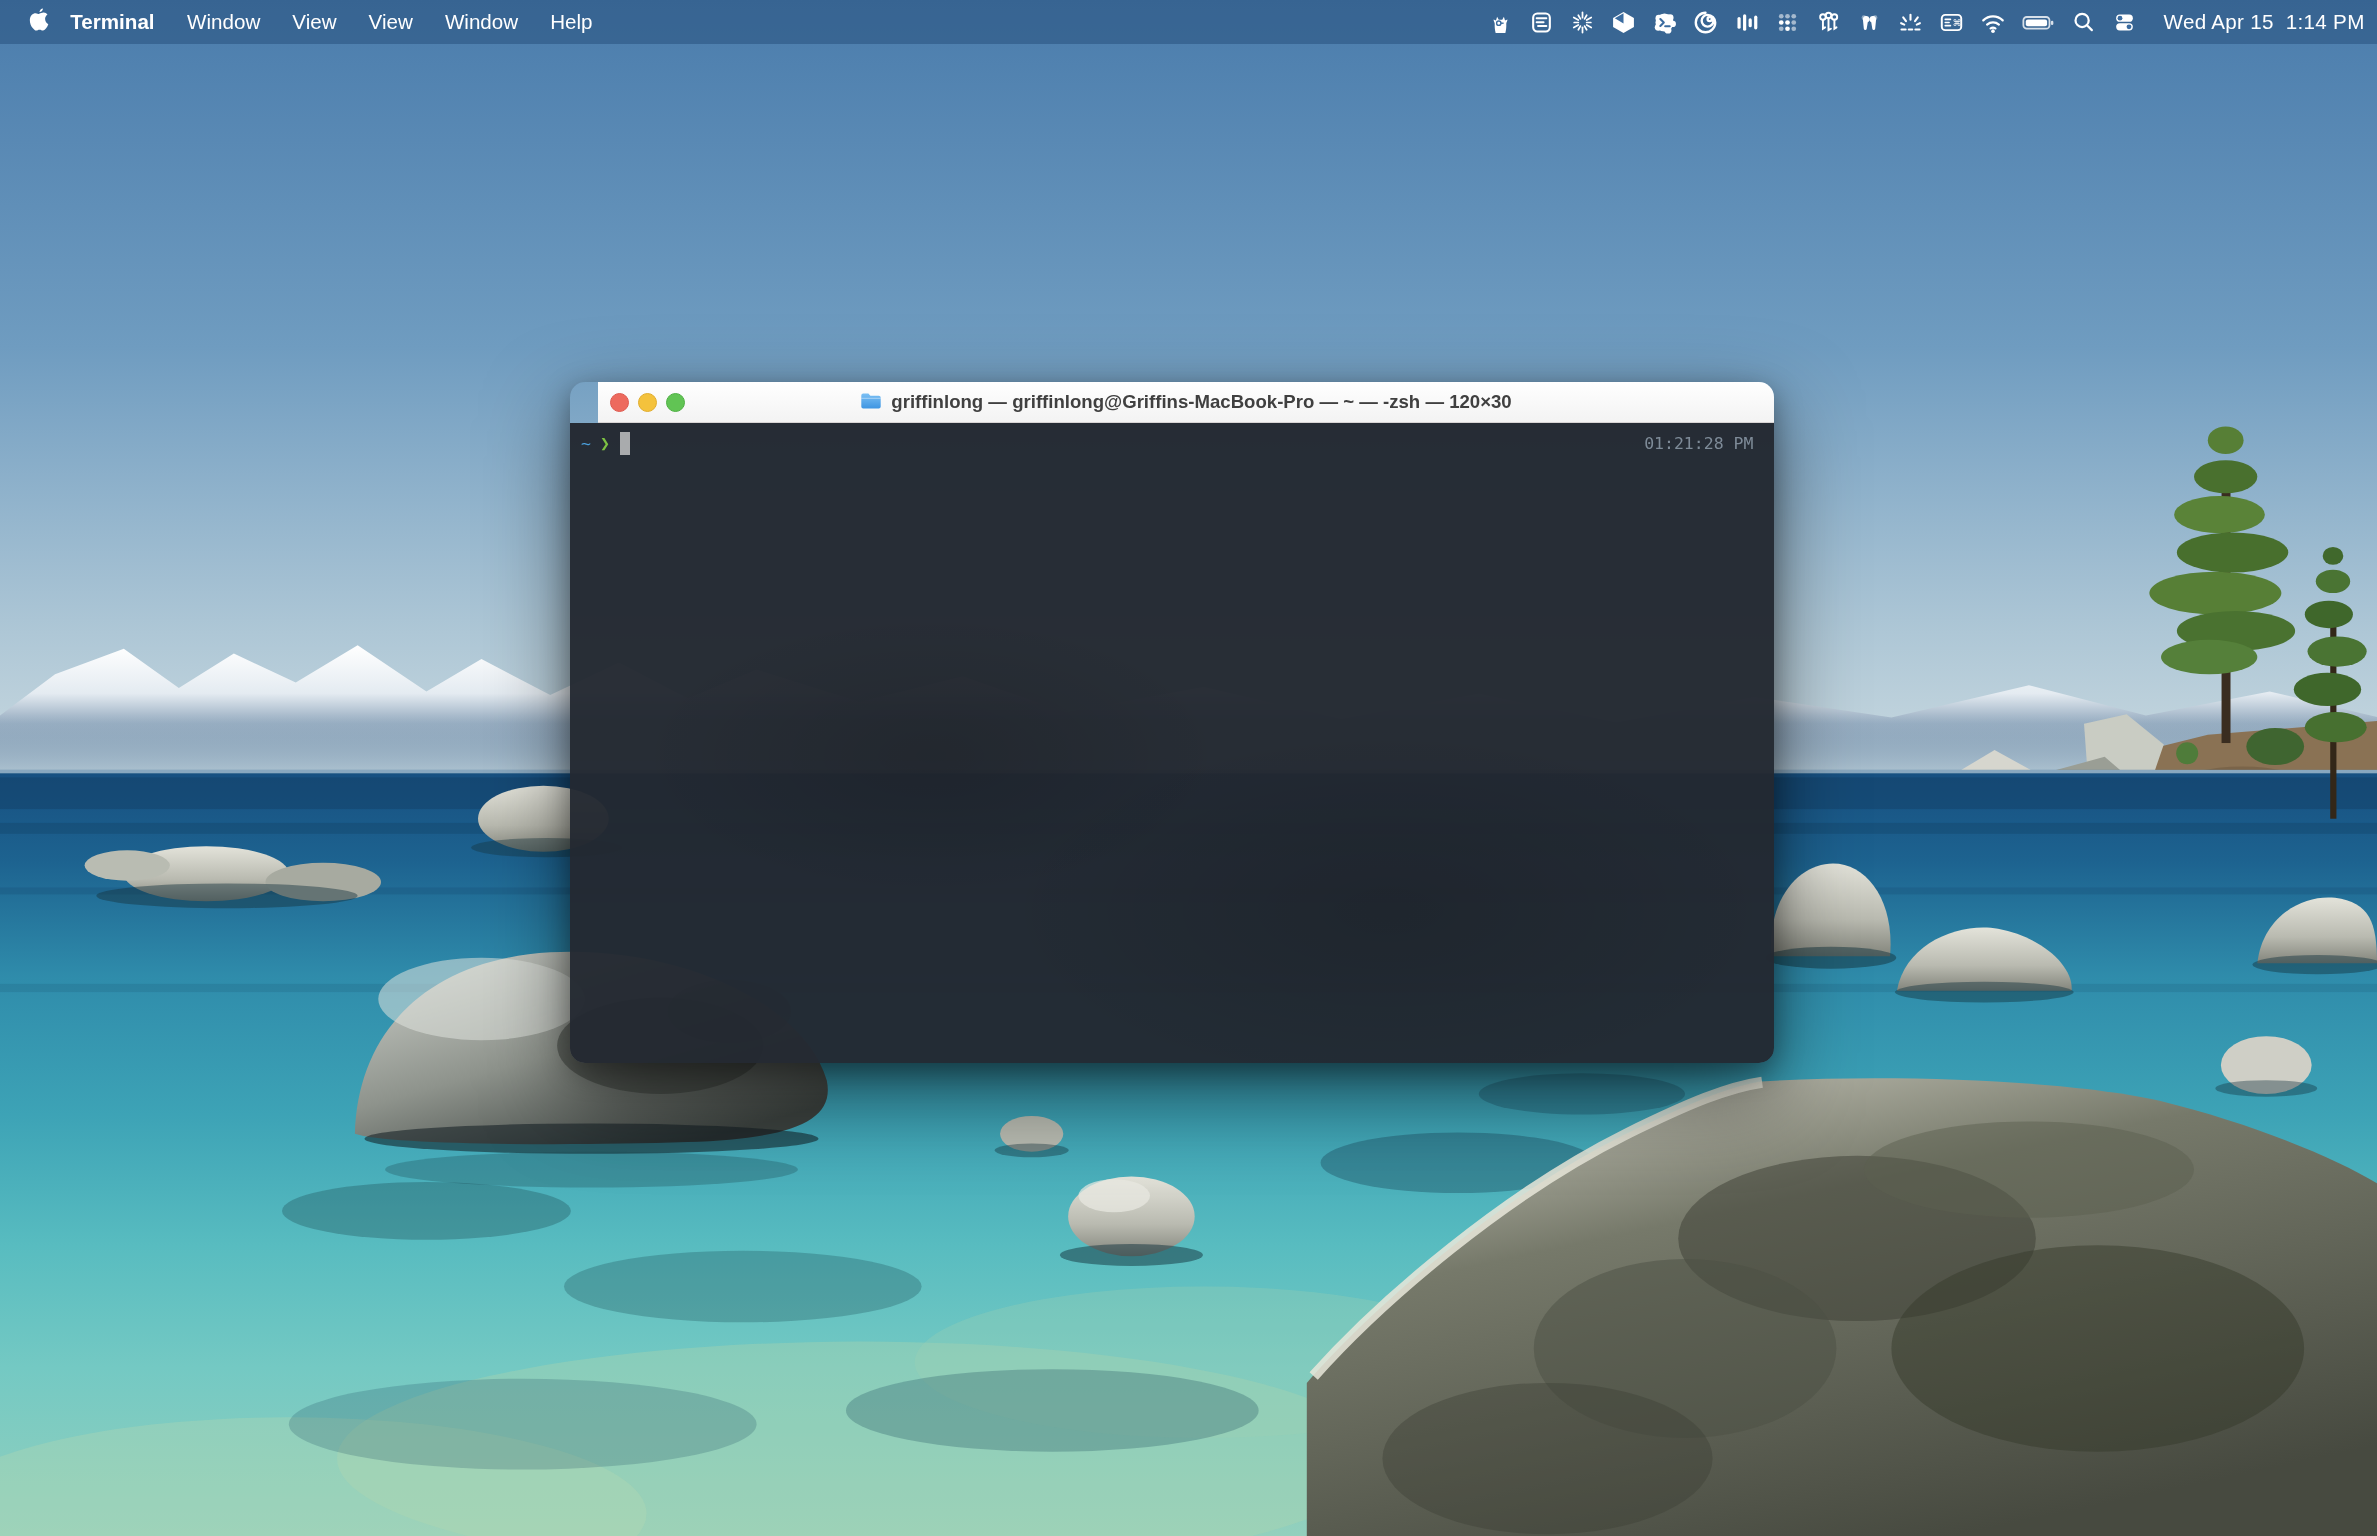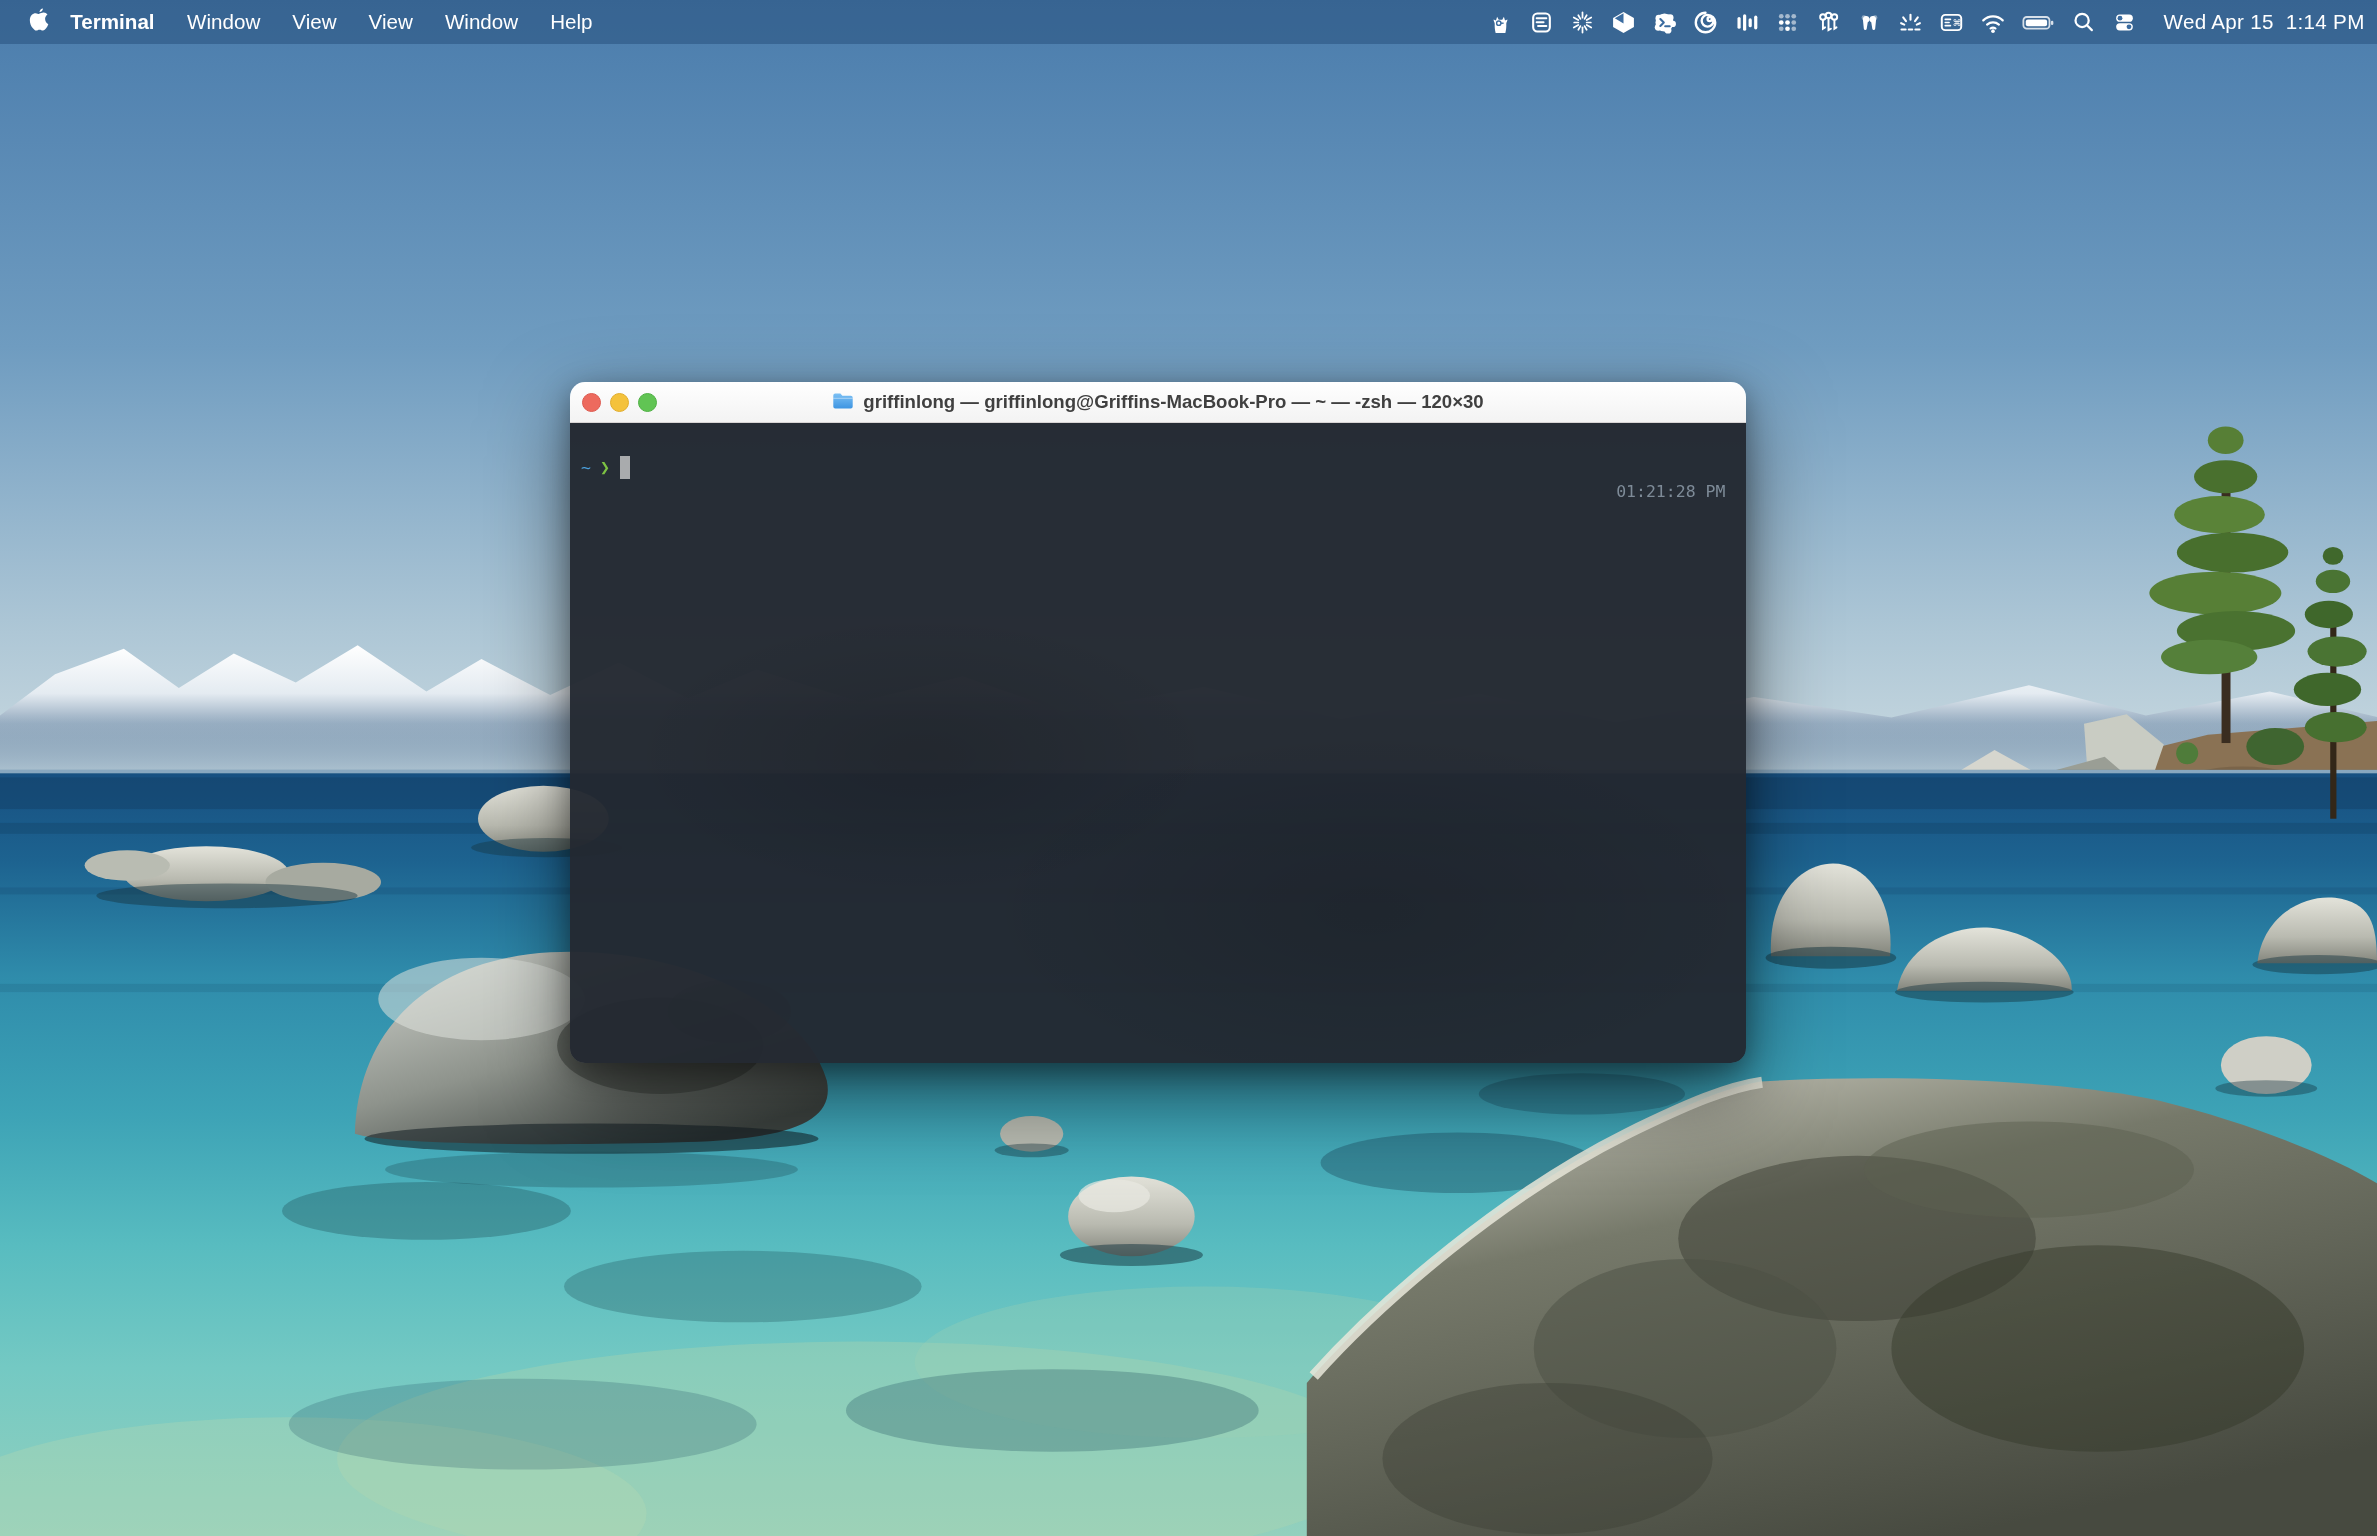--- a/index.html
+++ b/index.html
@@ -24,20 +24,21 @@
   .menubar-right{display:flex;align-items:center;gap:16px;}
   .sicon{display:flex;align-items:center;justify-content:center;height:51px;}
   .sicon svg{display:block;}
   .clock{white-space:pre;margin-left:11px;font-size:20.6px;letter-spacing:0.3px;}
 
   
   .terminal-window{
     position:absolute;left:570px;top:382px;width:1176px;height:681px;
     border-radius:15px;overflow:hidden;
     box-shadow:0 32px 83px rgba(0,0,0,0.50),0 8.3px 27.5px rgba(0,0,0,0.35);
+    padding-left:28px;
   }
   .titlebar{
     position:relative;height:40px;
     background:linear-gradient(#ffffff,#f3f3f3);
     border-bottom:0.7px solid #d8d4d4;
     display:flex;align-items:center;justify-content:center;
   }
   .traffic{position:absolute;left:12.4px;top:0;bottom:0;display:flex;align-items:center;gap:9px;}
   .tl{width:17px;height:17px;border-radius:50%;}
   .tl.red{background:#ed6a5e;border:0.7px solid #dd5a50;}
@@ -50,21 +51,21 @@
     background:
       radial-gradient(427px 206px at 30% 52%, rgba(0,0,0,0.12), rgba(0,0,0,0) 70%),
       radial-gradient(564px 261px at 68% 76%, rgba(0,0,0,0.12), rgba(0,0,0,0) 70%),
       rgba(35,40,49,0.97);
     font-family:"DejaVu Sans Mono",monospace;font-size:16.5px;
   }
   .prompt-row{display:flex;align-items:center;padding:9px 20.6px 0 11px;line-height:23.4px;}
   .cwd{color:#4ba0dd;}
   .chev{color:#7dc243;margin-left:9px;}
   .cursor{display:inline-block;width:10.3px;height:23px;background:#a9abad;margin-left:10.3px;}
-  .rprompt{margin-left:auto;color:#7e8b98;white-space:pre;margin-top:48px;}
+  .rprompt{margin-left:auto;color:#7e8b98;white-space:pre;}
 </style>
 </head>
 <body>
 
 <svg class="wallpaper" viewBox="0 0 3456 2234" preserveAspectRatio="none" aria-hidden="true">
   <defs>
     <linearGradient id="sky" x1="0" y1="0" x2="0" y2="1">
       <stop offset="0" stop-color="#4a7cac"></stop>
         <stop offset="0.45" stop-color="#6f9cc0"></stop>
       <stop offset="0.82" stop-color="#aec7d6"></stop>

